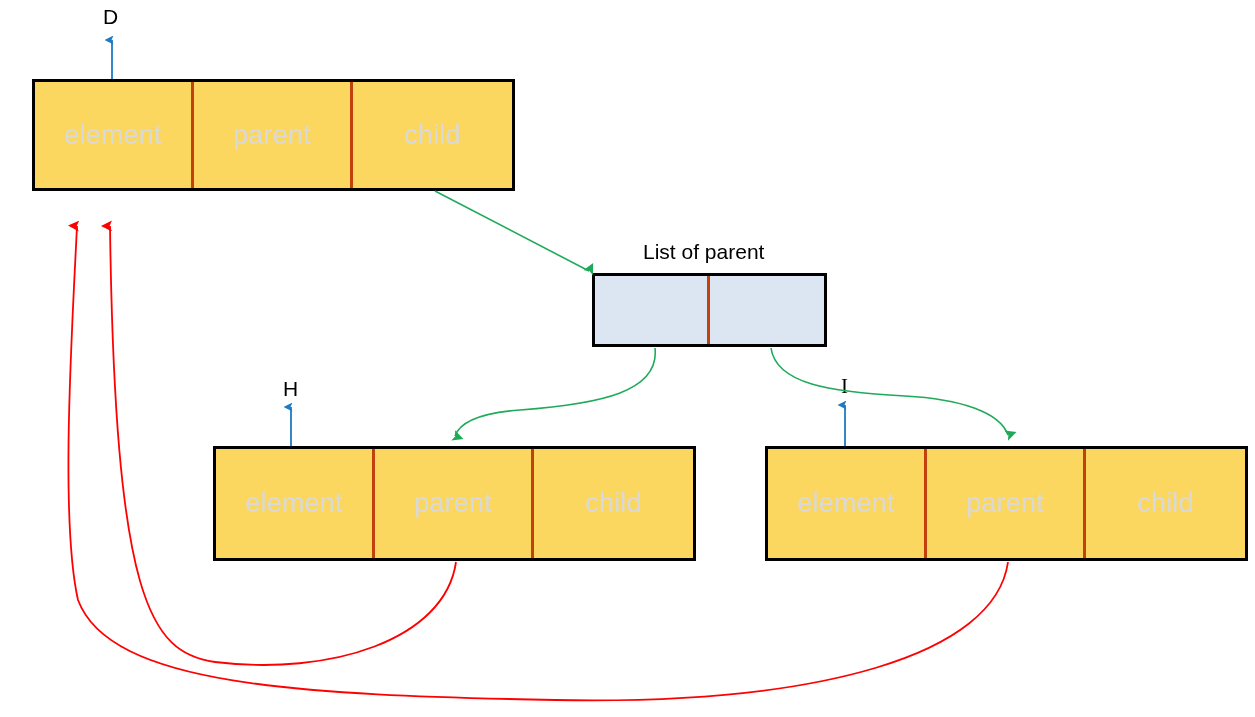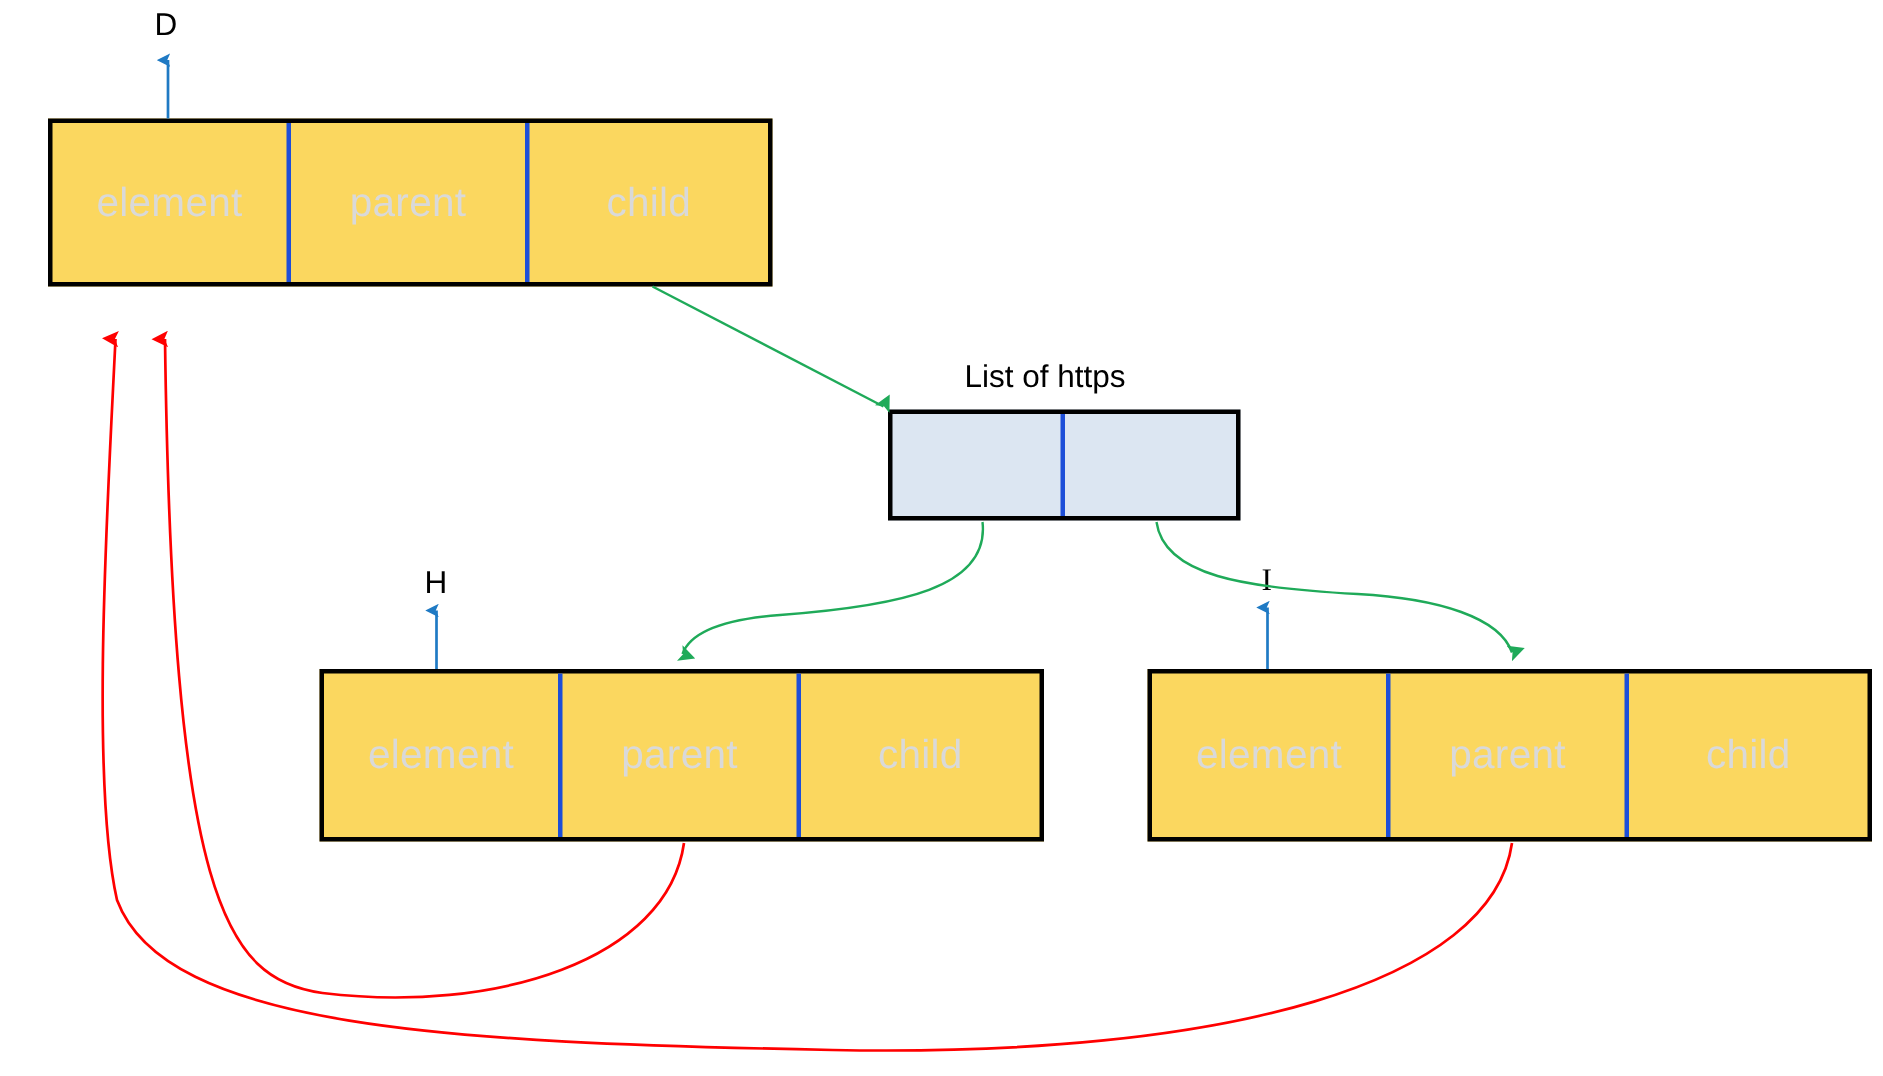--- a/index.html
+++ b/index.html
@@ -28,21 +28,21 @@
     background: #dce6f2;
   }
   .cell {
     box-sizing: border-box;
     display: flex;
     align-items: center;
     justify-content: center;
     font-size: 27px;
     color: #d9d9d9;
     letter-spacing: 0.2px;
-    border-right: 3px solid #1d4ed8;
+    border-right: 3px solid #c2410c;
   }
   .cell:last-child {
     border-right: none;
   }
   .cell.empty { color: transparent; }
   .label {
     position: absolute;
     font-size: 21px;
     color: #000000;
     white-space: nowrap;
@@ -82,21 +82,21 @@
 <div id="canvas">
 
   <div class="node-box" style="left:32px; top:79px; width:483px; height:112px;">
     <div class="cell" style="width:161px;">element</div>
     <div class="cell" style="width:161px;">parent</div>
     <div class="cell" style="width:161px;">child</div>
   </div>
   <div class="label" style="left:103px; top:5px;">D</div>
 
 
-  <div class="caption" style="left:643px; top:240px;">List of https</div>
+  <div class="caption" style="left:643px; top:240px;">List of parent</div>
   <div class="node-box blue" style="left:592px; top:273px; width:235px; height:74px;">
     <div class="cell empty" style="width:118px;"></div>
     <div class="cell empty" style="width:117px;"></div>
   </div>
 
   <div class="node-box" style="left:213px; top:446px; width:483px; height:115px;">
     <div class="cell" style="width:161px;">element</div>
     <div class="cell" style="width:161px;">parent</div>
     <div class="cell" style="width:161px;">child</div>
   </div>

